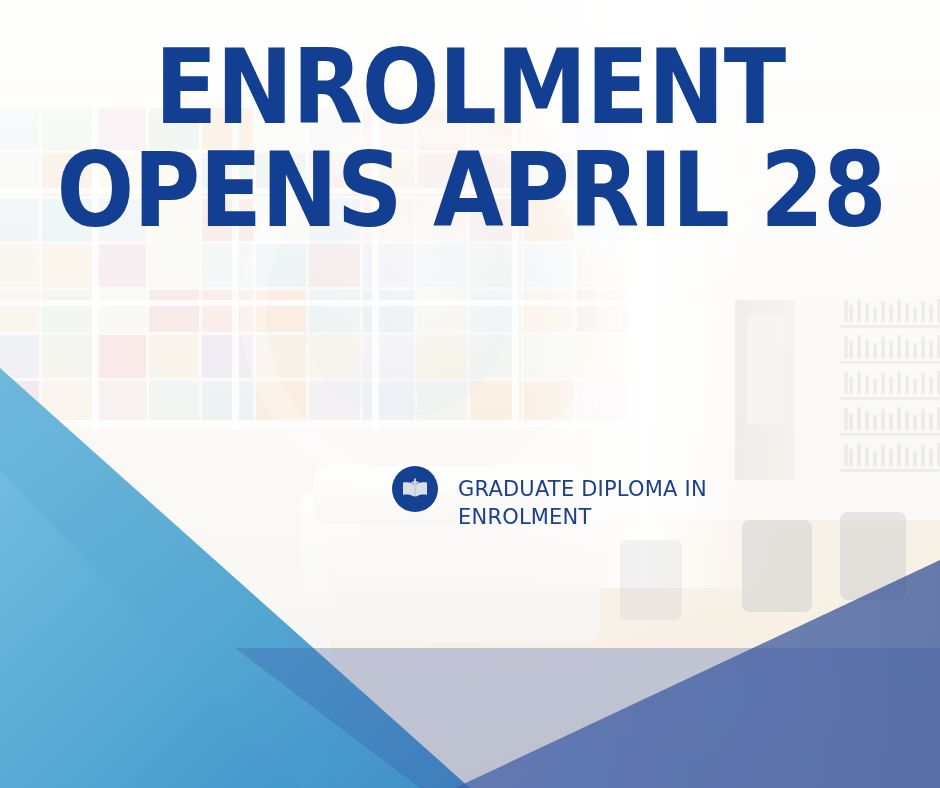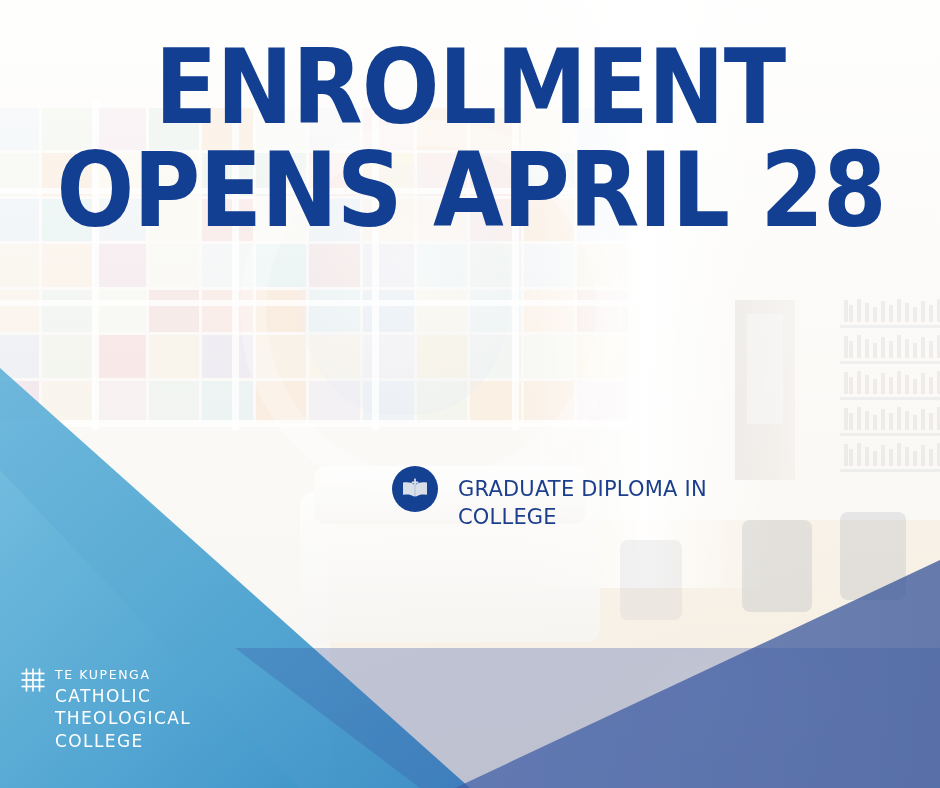--- a/index.html
+++ b/index.html
@@ -457,43 +457,21 @@
         <span class="badge">
           <svg width="28" height="24" viewBox="0 0 28 24" xmlns="http://www.w3.org/2000/svg">
             <g fill="#d8dfe8">
               <path d="M13 7.5C10.6 5.6 7.6 5 4.4 5.3L2 5.5v12.2l2.6-.2c3-.2 5.9.4 8.4 2.1V7.5z"></path>
               <path d="M15 7.5c2.4-1.9 5.4-2.5 8.6-2.2l2.4.2v12.2l-2.6-.2c-3-.2-5.9.4-8.4 2.1V7.5z"></path>
               <rect x="13.1" y="1.5" width="1.8" height="18" rx=".4"></rect>
               <rect x="10.6" y="4.6" width="6.8" height="1.8" rx=".4"></rect>
             </g>
           </svg>
         </span>
-        <span class="course-label">GRADUATE DIPLOMA IN COLLEGE</span>
+        <span class="course-label">GRADUATE DIPLOMA IN ENROLMENT</span>
       </div>
 
     </div>
 
-    <div class="logo">
-      <span class="logo-mark">
-        <svg width="26" height="26" viewBox="0 0 26 26" xmlns="http://www.w3.org/2000/svg">
-          <g stroke="#ffffff" stroke-width="1.7" fill="none">
-            <line x1="6.5" y1="1.5" x2="6.5" y2="24.5"></line>
-            <line x1="13" y1="1.5" x2="13" y2="24.5"></line>
-            <line x1="19.5" y1="1.5" x2="19.5" y2="24.5"></line>
-            <line x1="1.5" y1="6.5" x2="24.5" y2="6.5"></line>
-            <line x1="1.5" y1="13" x2="24.5" y2="13"></line>
-            <line x1="1.5" y1="19.5" x2="24.5" y2="19.5"></line>
-          </g>
-        </svg>
-      </span>
-      <span class="logo-text">
-        <span class="logo-te">TE KUPENGA</span>
-        <span class="logo-name">
-          <span>CATHOLIC</span>
-          <span>THEOLOGICAL</span>
-          <span>COLLEGE</span>
-        </span>
-      </span>
-    </div>
 
 
   </div>
 </div>
 
 </body></html>

